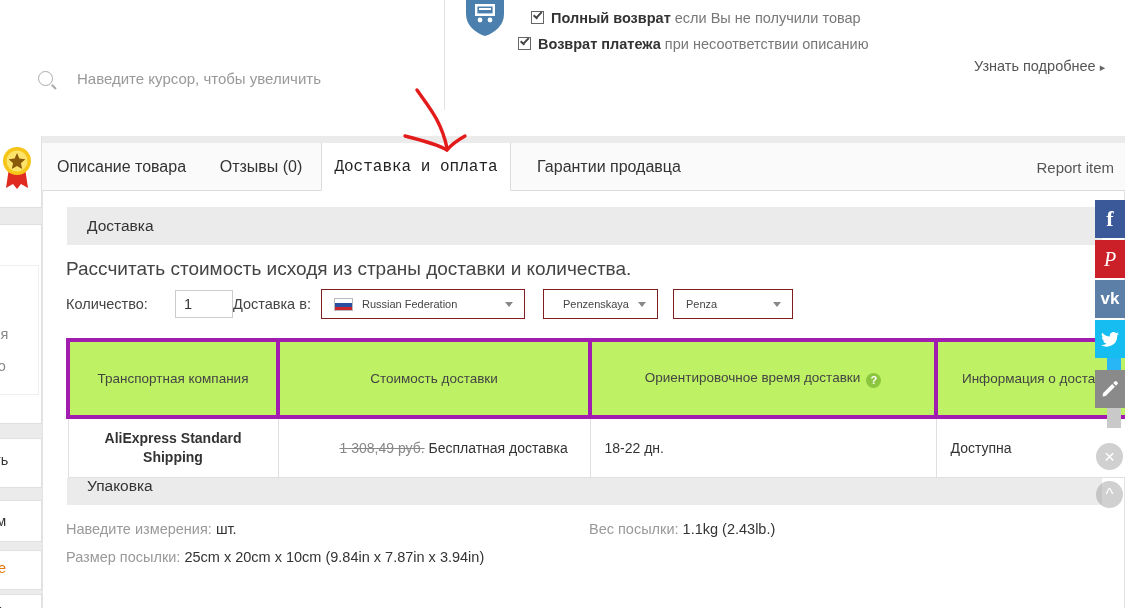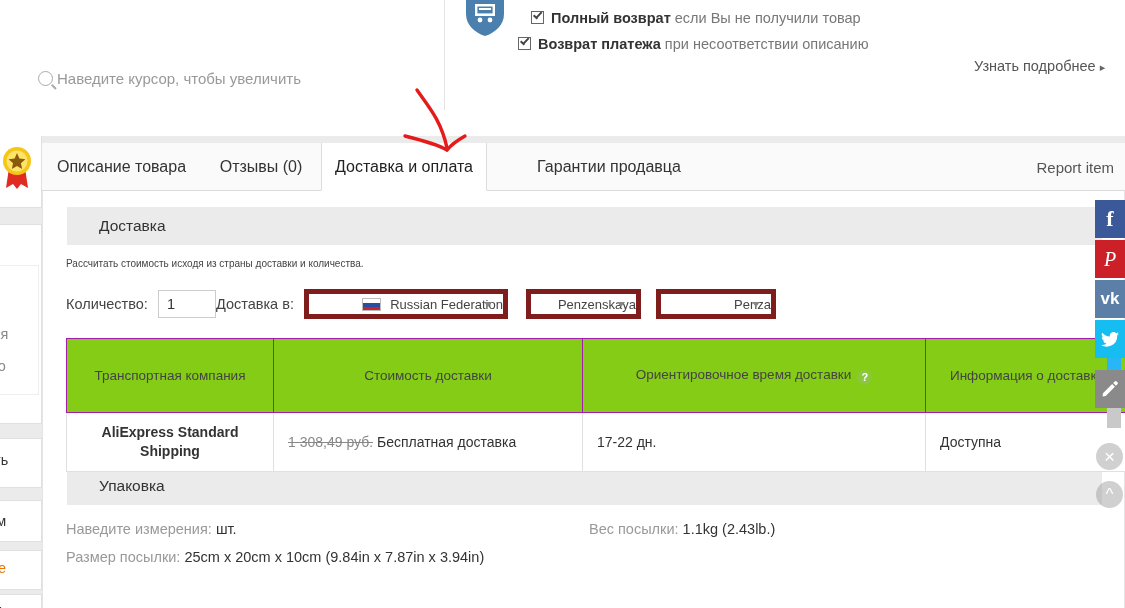--- a/index.html
+++ b/index.html
@@ -7,21 +7,21 @@
     width:1125px;height:608px;overflow:hidden;position:relative;
     background:#ffffff;
     font-family:"Liberation Sans","DejaVu Sans",sans-serif;
     -webkit-font-smoothing:antialiased;
   }
   
   #top-area{position:absolute;left:0;top:0;width:1125px;height:136px;background:#fff;}
   #gallery-divider{position:absolute;left:444px;top:0;width:1px;height:110px;background:#e3e3e3;}
 
   
-  #zoom-hint{position:absolute;left:38px;top:70px;display:flex;align-items:center;gap:4px;color:#999;font-size:15px;}
+  #zoom-hint{position:absolute;left:38px;top:70px;display:flex;align-items:center;gap:24px;color:#999;font-size:15px;}
   #zoom-hint .mag{width:13px;height:13px;border:1.6px solid #aaa;border-radius:50%;position:relative;display:inline-block;}
   #zoom-hint .mag:after{content:"";position:absolute;right:-5px;bottom:-3px;width:6px;height:1.6px;background:#aaa;transform:rotate(45deg);}
 
   
   #protection{position:absolute;left:466px;top:-22px;width:660px;}
   #shield{position:absolute;left:0px;top:14px;width:38px;height:44px;}
   .prot-row{position:absolute;left:52px;font-size:14.5px;color:#777;white-space:nowrap;}
   .prot-row .cb{display:inline-block;width:11px;height:11px;border:1px solid #666;position:relative;margin-right:7px;vertical-align:-1px;}
   .prot-row .cb:after{content:"";position:absolute;left:1px;top:4px;width:5px;height:2px;background:#444;transform:rotate(42deg);}
   .prot-row .cb:before{content:"";position:absolute;left:3px;top:1.5px;width:8px;height:2px;background:#444;transform:rotate(-47deg);}
@@ -48,63 +48,63 @@
   #medal{position:absolute;left:30px;top:10px;width:30px;height:44px;}
 
   
   #tabs{position:absolute;left:42px;top:143px;width:1083px;height:48px;}
   #tab-strip{position:absolute;left:0;top:0;width:1083px;height:48px;background:#fafafa;border-bottom:1px solid #dcdcdc;box-sizing:border-box;}
   .tab{position:absolute;top:0;height:48px;display:flex;align-items:center;justify-content:center;
        font-size:16px;color:#333;cursor:pointer;box-sizing:border-box;}
   .tab.active{background:#fff;border-left:1px solid #dcdcdc;border-right:1px solid #dcdcdc;border-bottom:1px solid #fff;color:#222;}
   #tab0{left:0px;width:159px;}
   #tab1{left:159px;width:120px;}
-  #tab2{left:279px;width:166px;}
+  #tab2{left:279px;width:190px;font-family:Liberation Mono, monospace;}
   #tab3{left:469px;width:196px;}
   #report-item{position:absolute;right:11px;top:0;height:48px;display:flex;align-items:center;font-size:15px;color:#555;cursor:pointer;}
 
   
   #panel{position:absolute;left:42px;top:191px;width:1083px;height:417px;background:#fff;box-sizing:border-box;
          border-left:1px solid #e4e4e4;border-right:1px solid #e4e4e4;}
 
   .sec-head{position:absolute;left:24px;width:1035px;height:38px;background:#ebebeb;display:flex;align-items:center;box-sizing:border-box;}
-  .sec-head span{padding-left:32px;font-size:15.5px;color:#333;}
+  .sec-head span{padding-left:20px;font-size:15.5px;color:#333;}
   #sec-delivery{top:16px;}
   #sec-pack{top:276px;}
   #sec-pay{top:376px;margin-top:44px;}
   #pay-shade{position:absolute;left:879px;top:381px;width:180px;height:32px;background:#e0e0e0;}
 
-  #calc-note{position:absolute;left:66px;top:258px;font-size:10px;color:#444;}
+  #calc-note{position:absolute;left:66px;top:258px;font-size:19px;color:#444;}
 
   
   #form-row{position:absolute;left:66px;top:288px;height:32px;display:flex;align-items:center;}
-  .f-label{font-size:14.5px;color:#444;margin-right:10px;}
+  .f-label{font-size:14.5px;color:#444;margin-right:27px;}
   #qty-input{width:58px;height:28px;border:1px solid #ccc;box-sizing:border-box;padding:0 8px;
              font-family:inherit;font-size:14.5px;color:#333;background:#fff;outline:none;}
   #ship-to-label{margin-right:10px;}
-  .sel{height:30px;border:5px solid #7f1d1d;background:#fff;box-sizing:border-box;display:flex;align-items:center;
-       position:relative;cursor:pointer;font-size:13px;color:#444;justify-content:flex-end;}
+  .sel{height:30px;border:1px solid #7f1d1d;background:#fff;box-sizing:border-box;display:flex;align-items:center;
+       position:relative;cursor:pointer;font-size:11px;color:#444;}
   #sel-country{width:204px;padding-left:12px;}
   #flag{width:19px;height:13px;margin-right:9px;border:1px solid #bbb;box-sizing:border-box;position:relative;overflow:hidden;background:#fff;}
   #flag .s2{position:absolute;left:0;top:4px;width:100%;height:4px;background:#2a4fa0;}
   #flag .s3{position:absolute;left:0;top:8px;width:100%;height:4px;background:#c8252c;}
   .caret{position:absolute;right:11px;top:50%;margin-top:-2px;width:0;height:0;
          border-left:4.5px solid transparent;border-right:4.5px solid transparent;border-top:5px solid #888;}
-  #sel-region{width:115px;margin-left:18px;padding-left:12px;}
+  #sel-region{width:115px;margin-left:18px;padding-left:19px;}
   #sel-city{width:120px;margin-left:15px;padding-left:12px;}
 
   
   #ship-table{position:absolute;left:66px;top:338px;width:1010px;border:1px solid #e0e0e0;border-collapse:collapse;
               table-layout:fixed;background:#fff;}
-  #ship-table th{background:#84cc16;border:1px solid #a21caf;font-size:13.5px;font-weight:normal;color:#444;
+  #ship-table th{background:#bef264;border:4px solid #a21caf;font-size:13.5px;font-weight:normal;color:#444;
                  padding:27px 6px;line-height:17px;}
   #ship-table td{border:1px solid #e0e0e0;font-size:14px;color:#333;padding:10px 14px;vertical-align:middle;height:46px;box-sizing:border-box;}
   .c1{width:194px;}.c2{width:296px;}.c3{width:330px;}.c4{width:190px;}
   #co-name{text-align:center;font-weight:bold;font-size:14px;line-height:19px;}
-  #old-price{text-decoration:line-through;color:#888;}
+  #old-price{text-decoration:line-through;color:#888;margin-left:47px;}
   #help-badge{display:inline-block;width:15px;height:15px;border-radius:50%;background:#8cc63e;color:#fff;
               font-size:11px;font-weight:bold;line-height:15px;text-align:center;vertical-align:-2px;margin-left:6px;cursor:pointer;}
 
   
   .pk{position:absolute;font-size:14.5px;color:#999;white-space:nowrap;}
   .pk b{color:#333;font-weight:normal;}
   #pk-unit{left:66px;top:521px;}
   #pk-weight{left:589px;top:521px;}
   #pk-size{left:66px;top:549px;}
 
@@ -262,21 +262,21 @@
       <th class="c3">
         <span>Ориентировочное время доставки</span><span id="help-badge">?</span>
       </th>
       <th class="c4">Информация о доставке</th>
     </tr>
   </thead>
   <tbody>
     <tr>
       <td id="co-name">AliExpress Standard Shipping</td>
       <td><span id="old-price">1 308,49 руб.</span> <span>Бесплатная доставка</span></td>
-      <td>17-22 дн.</td>
+      <td>18-22 дн.</td>
       <td>Доступна</td>
     </tr>
   </tbody>
 </table>
 
 <div id="tbl-scroll-top"></div>
 <div id="tbl-scroll"></div>
 
 <div class="pk" id="pk-unit">
   <span>Наведите измерения:</span>

